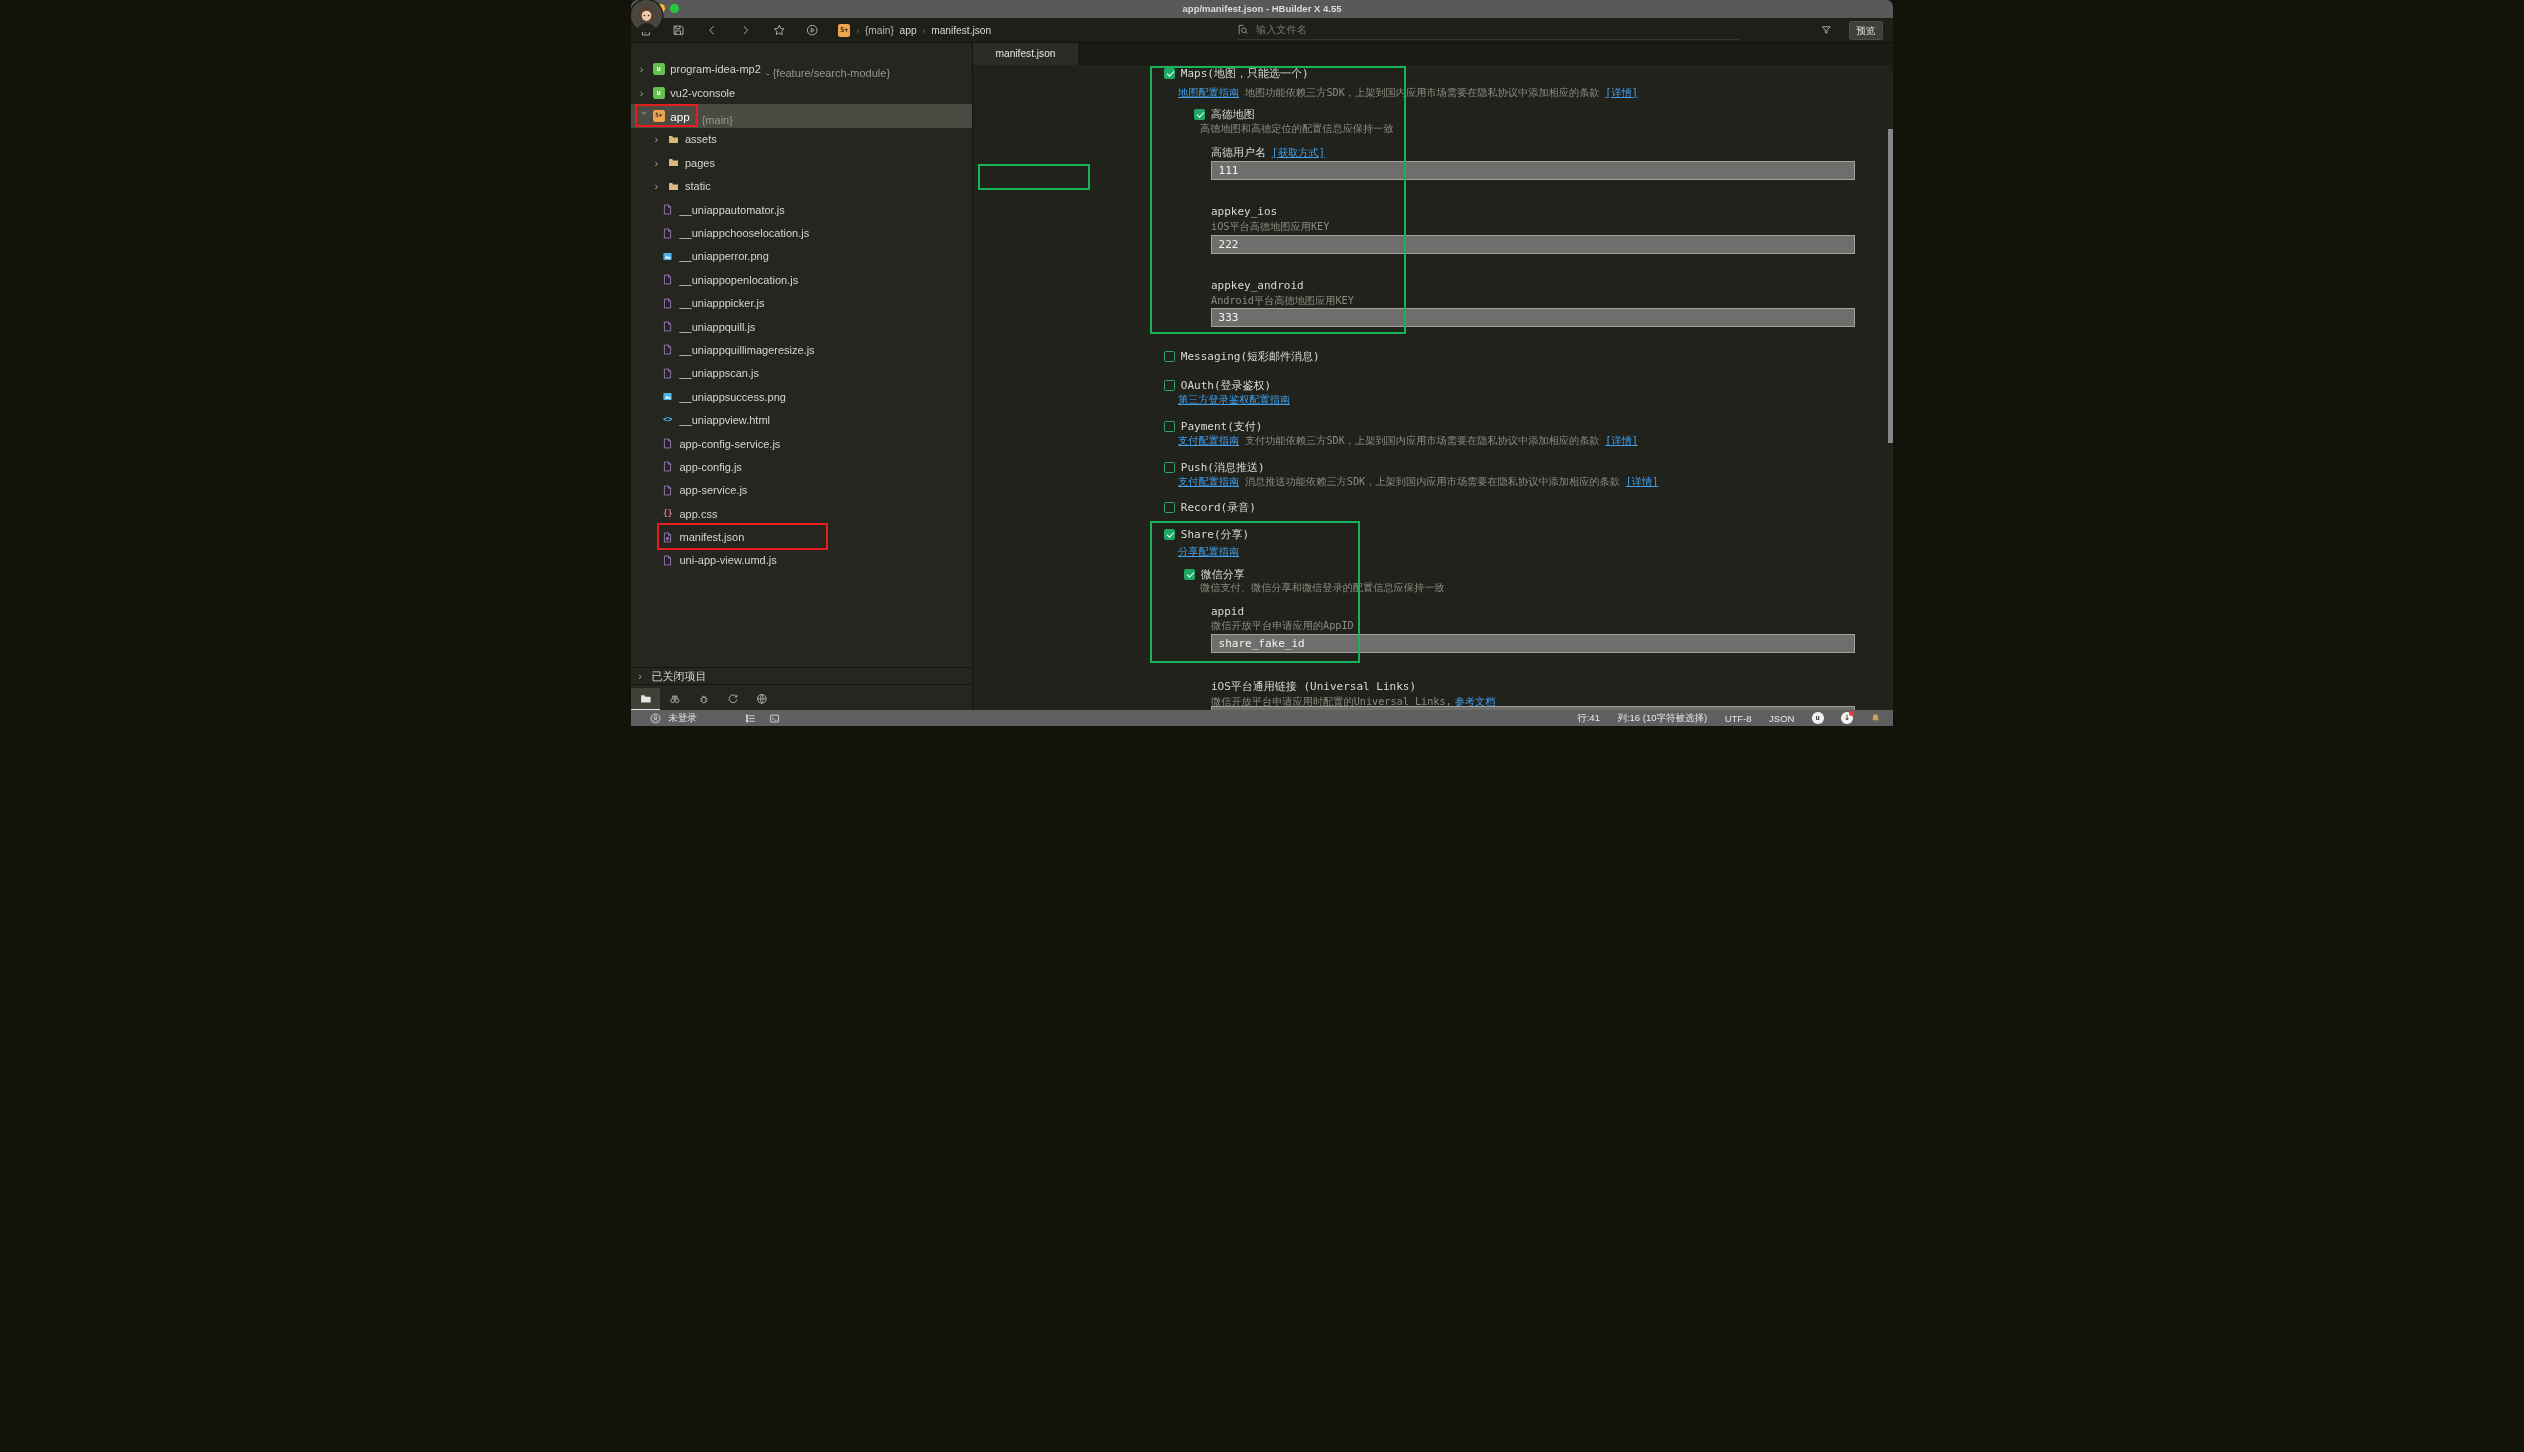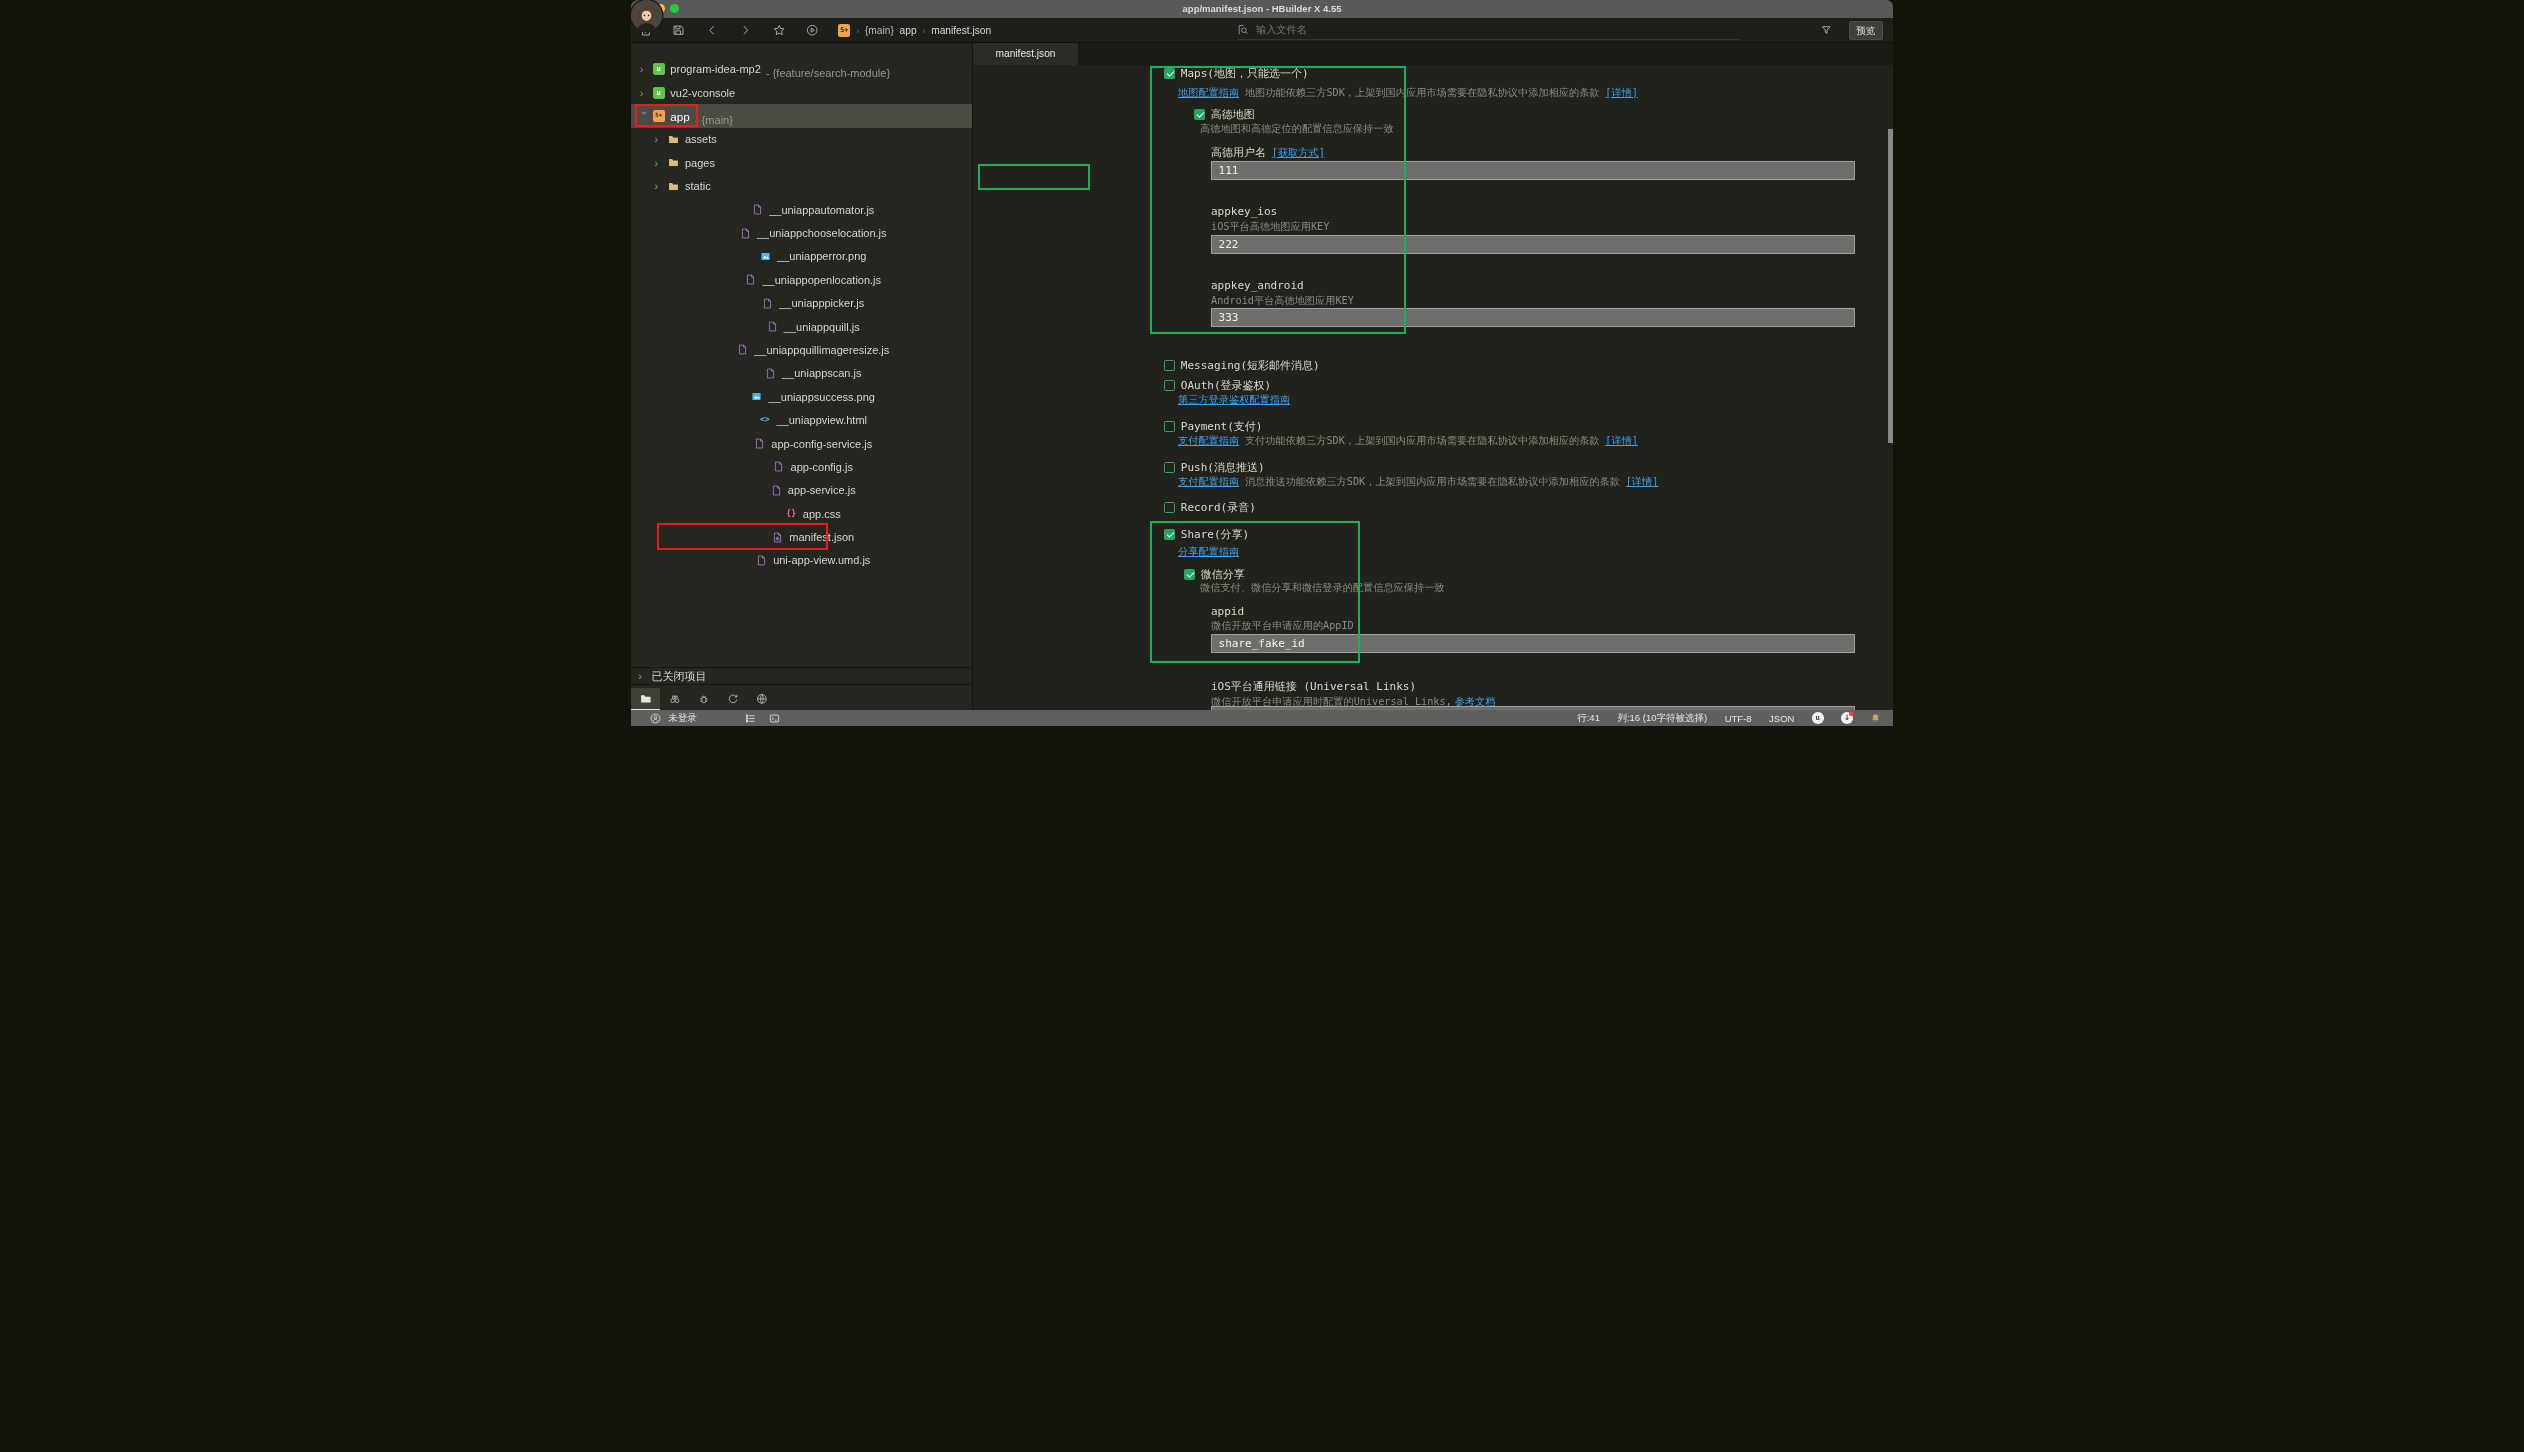--- a/index.html
+++ b/index.html
@@ -33,21 +33,21 @@
   .search-ph{font-size:10.2px;color:#76766e;}
   .tb-right{position:absolute;right:10.2px;top:0;height:25px;display:flex;align-items:center;gap:16px;}
   .btn-preview{background:#3e3f39;border:0.7px solid #4c4d46;border-radius:1.5px;color:#e3e3dd;
     font-size:9.5px;padding:2.2px 6.6px;line-height:11.7px;}
   
   .sidebar{position:absolute;left:0;top:43px;width:342px;bottom:16px;background:#25261f;
     border-right:0.7px solid #131410;padding-top:14.6px;overflow:hidden;}
   .trow{height:23.4px;display:flex;align-items:center;font-size:11px;white-space:nowrap;}
   .trow.d0{padding-left:8.8px;}
   .trow.d1{padding-left:23.4px;}
-  .trow.df{padding-left:23px;justify-content:center;}
+  .trow.df{padding-left:31px;}
   .trow.sel{background:#4b4b43;}
   .tchev{width:10.2px;color:#9b9b93;font-size:11px;flex:none;margin-right:2.9px;}
   .tchev.exp{transform:rotate(90deg);}
   .ticon{width:11.7px;height:11.7px;flex:none;margin-right:5.8px;display:inline-flex;
     align-items:center;justify-content:center;}
   .ticon svg{width:11px;height:11px;}
   .up-green{background:#63c24e;border-radius:2.2px;color:#fff;
     font:700 7.3px/11.7px "DejaVu Sans Mono",monospace;text-align:center;}
   .up-5plus{background:#efa44e;border-radius:2.2px;color:#2c2413;
     font:700 5.8px/11.7px "DejaVu Sans Mono",monospace;text-align:center;}
@@ -442,21 +442,21 @@
       </div>
       <input class="f-input" style="top: 170px;" value="222">
       <div class="frow" style="top:214px;left:77px">
         <span class="flabel">appkey_android</span>
       </div>
       <div class="frow" style="top:229px;left:77px">
         <span class="desc">Android平台高德地图应用KEY</span>
       </div>
       <input class="f-input" style="top: 243px;" value="333">
 
-      <div class="frow" style="top:293px;left:30px">
+      <div class="frow" style="top:284px;left:30px">
         <span class="cb" data-checked="false"></span>
         <span class="mlabel">Messaging(短彩邮件消息)</span>
       </div>
       <div class="frow" style="top:313px;left:30px">
         <span class="cb" data-checked="false"></span>
         <span class="mlabel">OAuth(登录鉴权)</span>
       </div>
       <div class="frow" style="top:328px;left:44px">
         <a class="lnk">第三方登录鉴权配置指南</a>
       </div>

